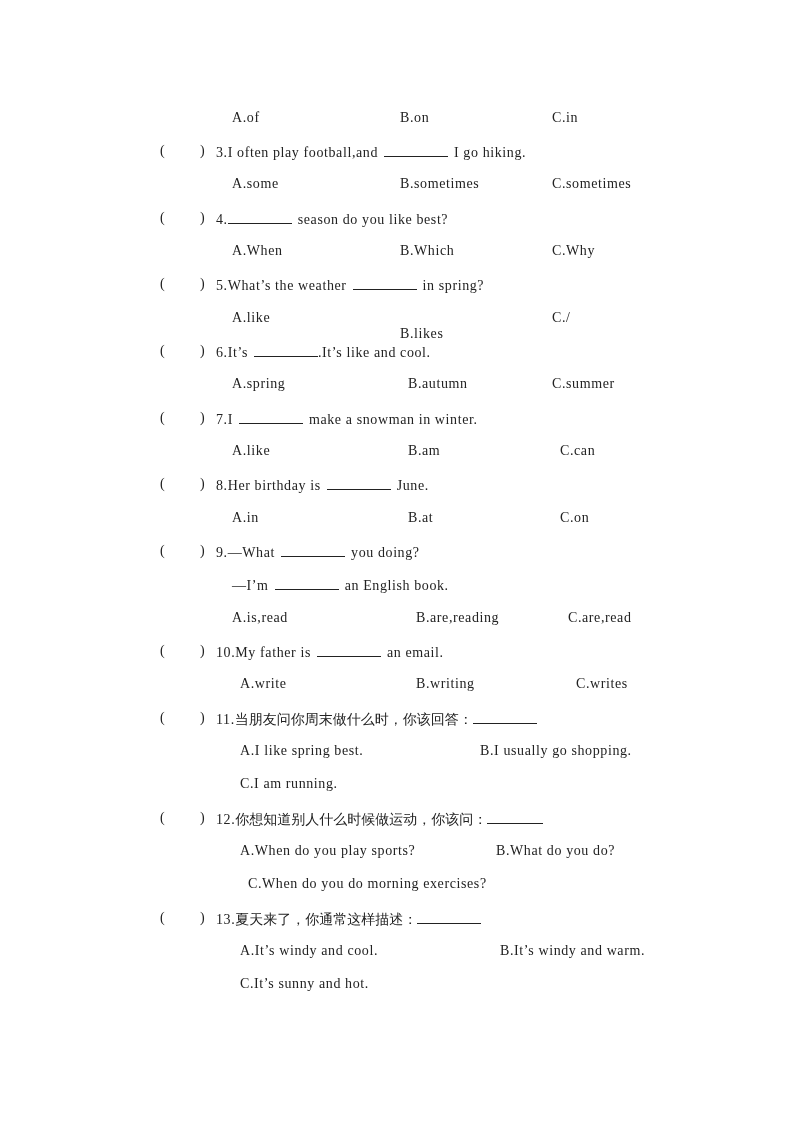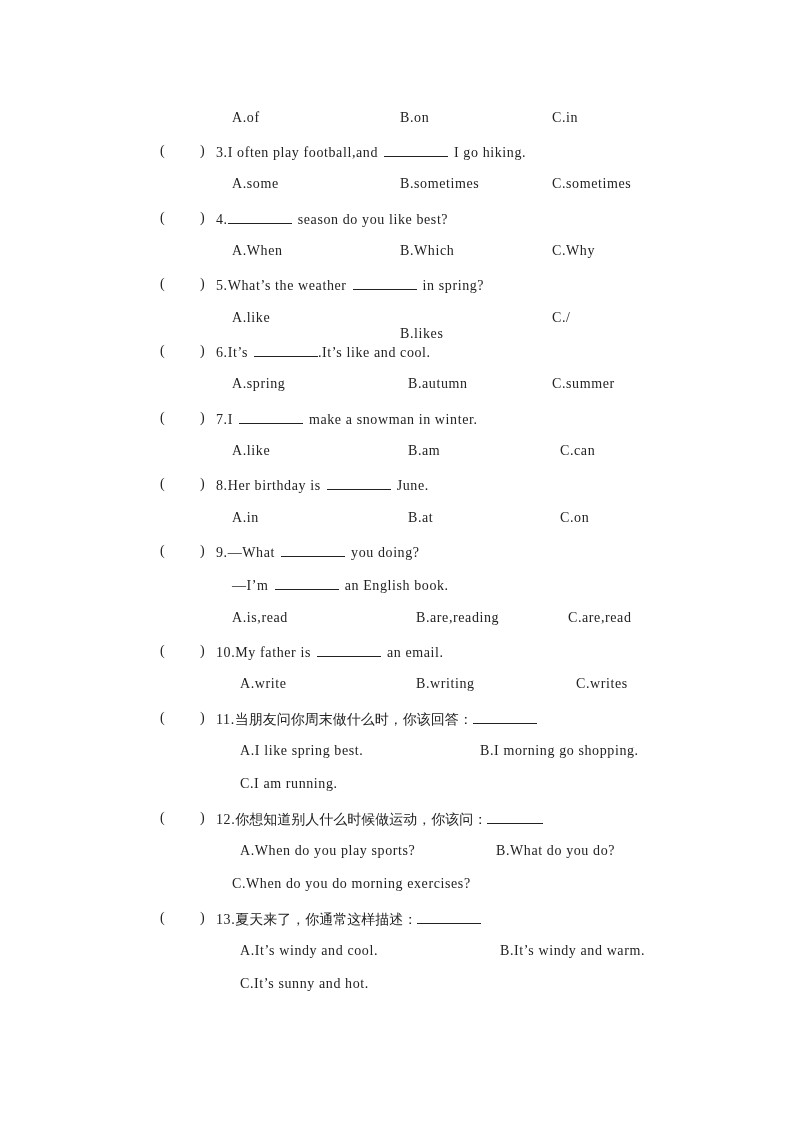--- a/index.html
+++ b/index.html
@@ -90,31 +90,31 @@
   <span class="t" style="left:240px;top:676px">A.write</span>
   <span class="t" style="left:416px;top:676px">B.writing</span>
   <span class="t" style="left:576px;top:676px">C.writes</span>
 </div>
 
 <div>
   <span class="paren" style="left:160px;top:710px">(</span>
   <span class="paren" style="left:200px;top:710px">)</span>
   <span class="t" style="left:216px;top:710px"><span>11.</span><span class="cn">当朋友问你周末做什么时，你该回答：</span><span class="blank" style="width:64px;margin-left:0"></span></span>
   <span class="t" style="left:240px;top:743px">A.I like spring best.</span>
-  <span class="t" style="left:480px;top:743px">B.I morning go shopping.</span>
+  <span class="t" style="left:480px;top:743px">B.I usually go shopping.</span>
   <span class="t" style="left:240px;top:776px">C.I am running.</span>
 </div>
 
 <div>
   <span class="paren" style="left:160px;top:810px">(</span>
   <span class="paren" style="left:200px;top:810px">)</span>
   <span class="t" style="left:216px;top:810px"><span>12.</span><span class="cn">你想知道别人什么时候做运动，你该问：</span><span class="blank" style="width:56px;margin-left:0"></span></span>
   <span class="t" style="left:240px;top:843px">A.When do you play sports?</span>
   <span class="t" style="left:496px;top:843px">B.What do you do?</span>
-  <span class="t" style="left:232px;top:876px">C.When do you do morning exercises?</span>
+  <span class="t" style="left:248px;top:876px">C.When do you do morning exercises?</span>
 </div>
 
 <div>
   <span class="paren" style="left:160px;top:910px">(</span>
   <span class="paren" style="left:200px;top:910px">)</span>
   <span class="t" style="left:216px;top:910px"><span>13.</span><span class="cn">夏天来了，你通常这样描述：</span><span class="blank" style="width:64px;margin-left:0"></span></span>
   <span class="t" style="left:240px;top:943px">A.It’s windy and cool.</span>
   <span class="t" style="left:500px;top:943px">B.It’s windy and warm.</span>
   <span class="t" style="left:240px;top:976px">C.It’s sunny and hot.</span>
 </div>

